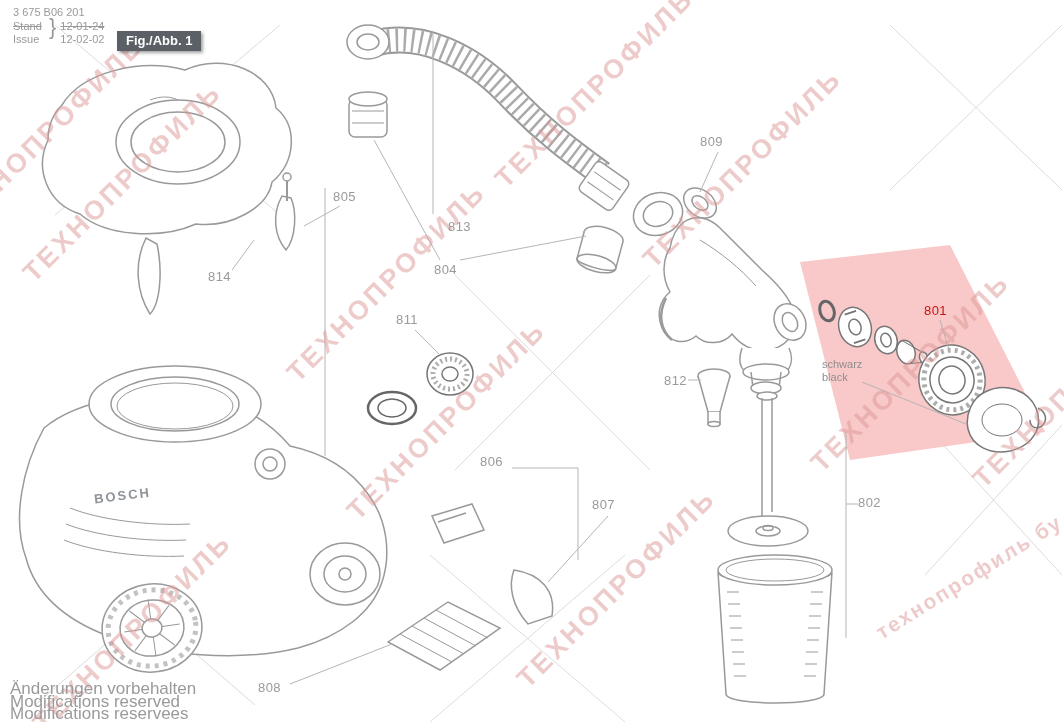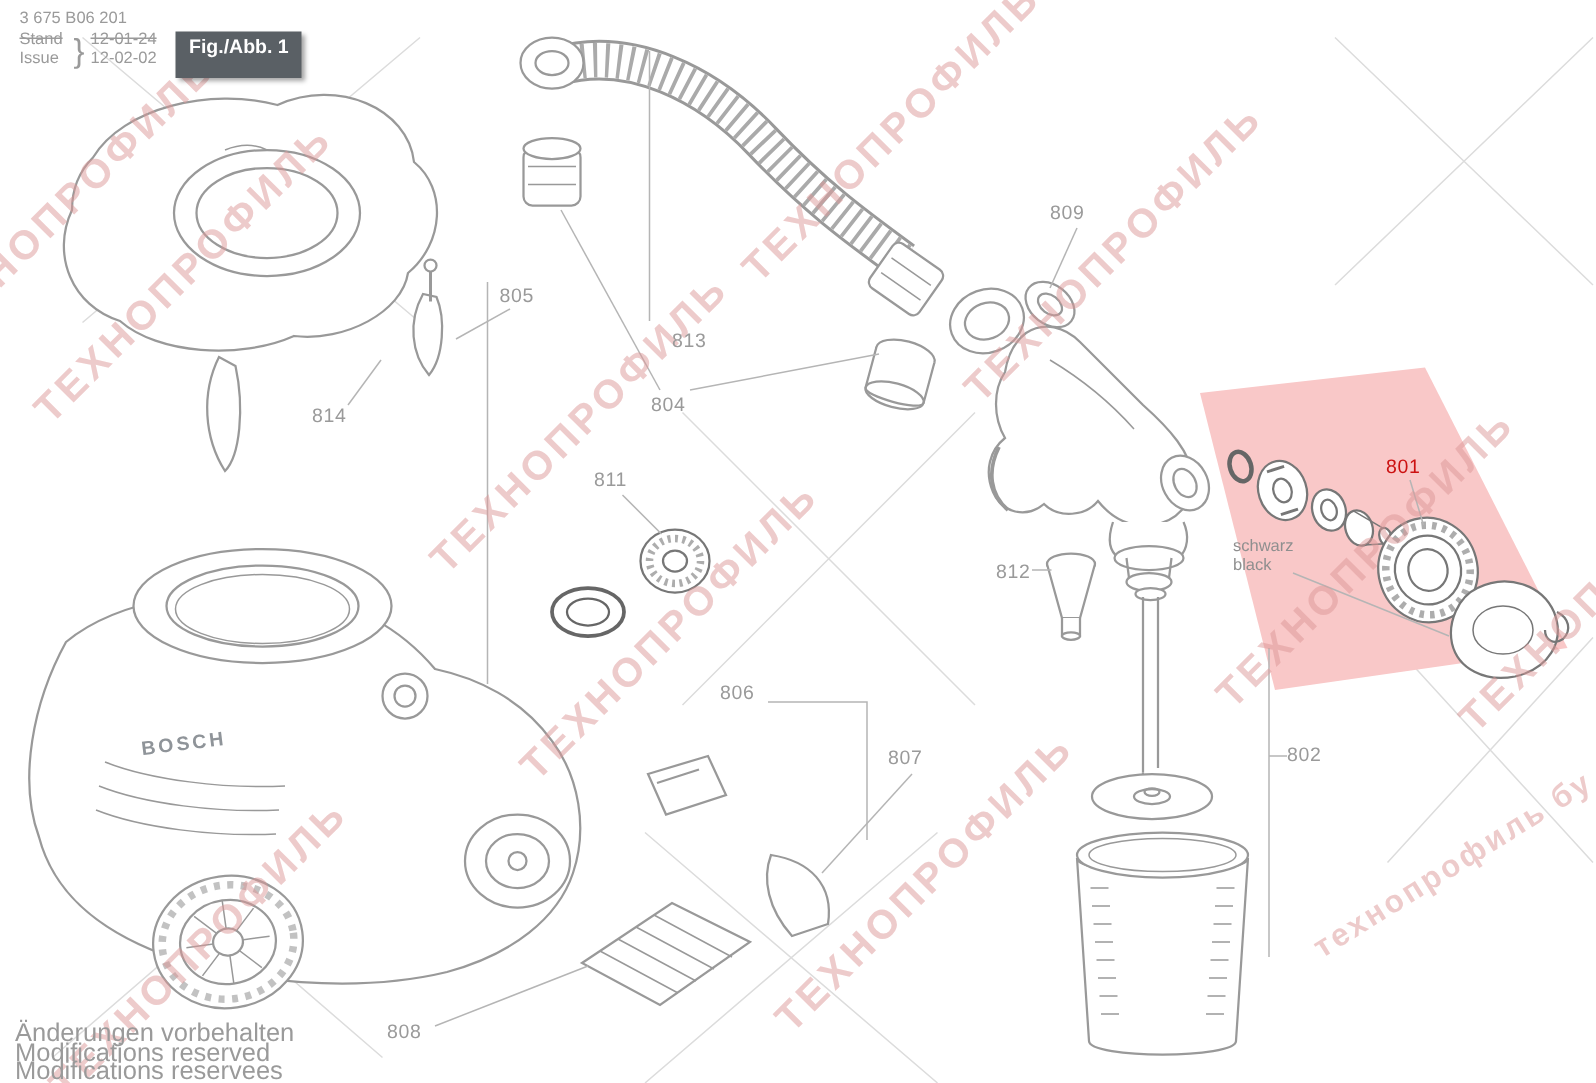--- a/index.html
+++ b/index.html
@@ -4,28 +4,28 @@
 <style>
   *{margin:0;padding:0;box-sizing:border-box}
   html,body{background:#fff;font-family:"Liberation Sans","DejaVu Sans",sans-serif}
   .canvas{position:relative;width:1064px;height:722px;background:#fff;overflow:hidden}
   .art{position:absolute;left:0;top:0}
 
   .part-label{position:absolute;font-size:13px;font-weight:400;color:var(--part-label,#9a9a9a);letter-spacing:.4px;cursor:pointer}
   .part-label.selected{color:var(--selected-part,#cc1111)}
 
   .doc-header{position:absolute;left:13px;top:6px;color:#9a9a9a;font-size:11px;line-height:13px}
-  .revision{display:flex;align-items:center;margin-top:1px}
+  .revision{display:flex;margin-top:1px}
   .rev-labels,.rev-dates{display:flex;flex-direction:column;line-height:13px}
   .rev-labels{width:36px}
   .brace{font-size:22px;font-weight:400;margin:0 4px 0 0;color:#9a9a9a}
   .struck{text-decoration:line-through}
 
-  .fig-badge{position:absolute;left:117px;top:21px;background:var(--badge-bg,#5a6065);color:var(--badge-text,#fff);
-    font-size:13px;font-weight:700;padding:2px 9px 14px;box-shadow:2px 2px 3px rgba(0,0,0,.35)}
+  .fig-badge{position:absolute;left:117px;top:31px;background:var(--badge-bg,#5a6065);color:var(--badge-text,#fff);
+    font-size:13px;font-weight:700;padding:2px 9px 3px;box-shadow:2px 2px 3px rgba(0,0,0,.35)}
 
   .color-note{position:absolute;left:822px;top:358px;font-size:11px;color:#8f8f8f;line-height:13px}
 
   .doc-footer{position:absolute;left:10px;top:683px;font-size:17px;color:#9a9a9a;line-height:12.5px}
 
   .brand{position:absolute;left:94px;top:488px;font-size:13px;font-weight:700;letter-spacing:2px;
     color:#8f9499;transform:rotate(-7deg)}
 
   .wm{position:absolute;font-size:27px;font-weight:700;letter-spacing:3px;color:var(--watermark,#dd9898);
     opacity:.5;transform:rotate(-45deg);transform-origin:left center;white-space:nowrap;pointer-events:none}

